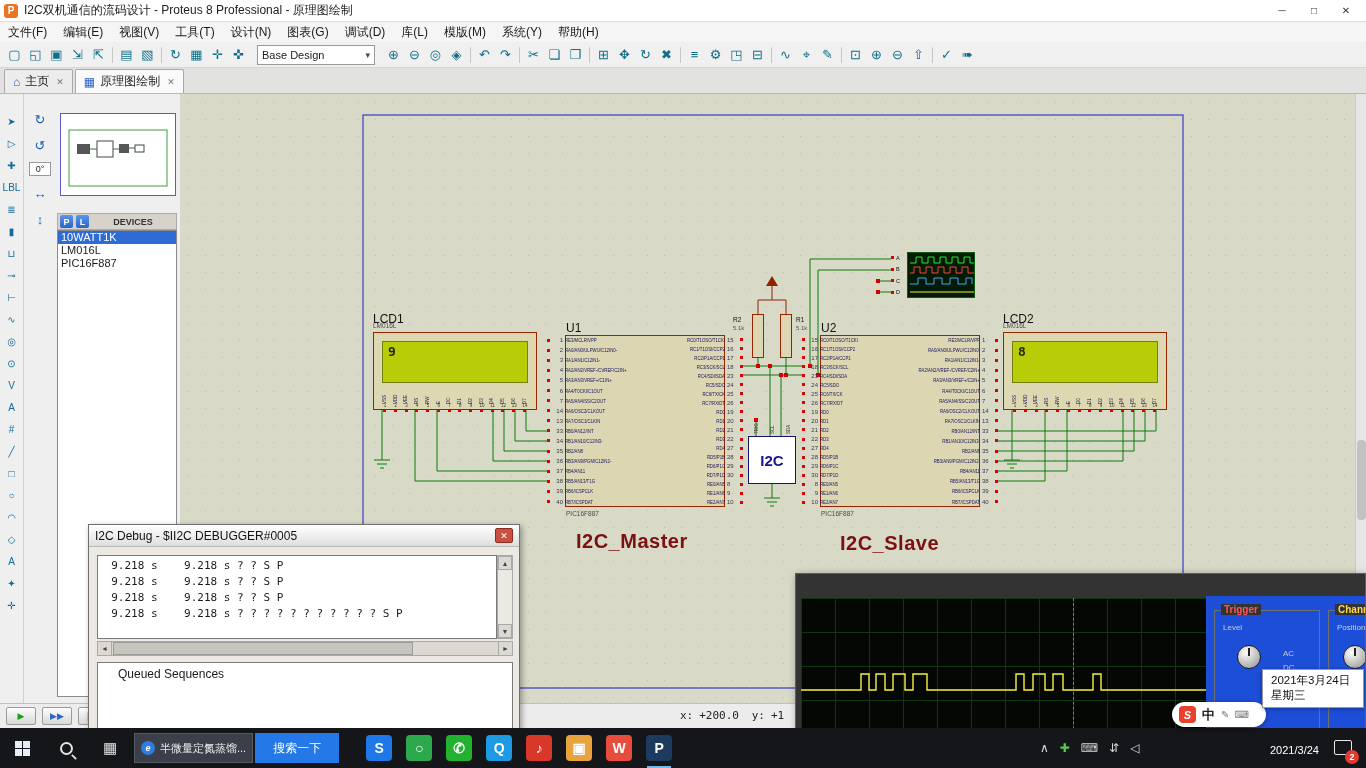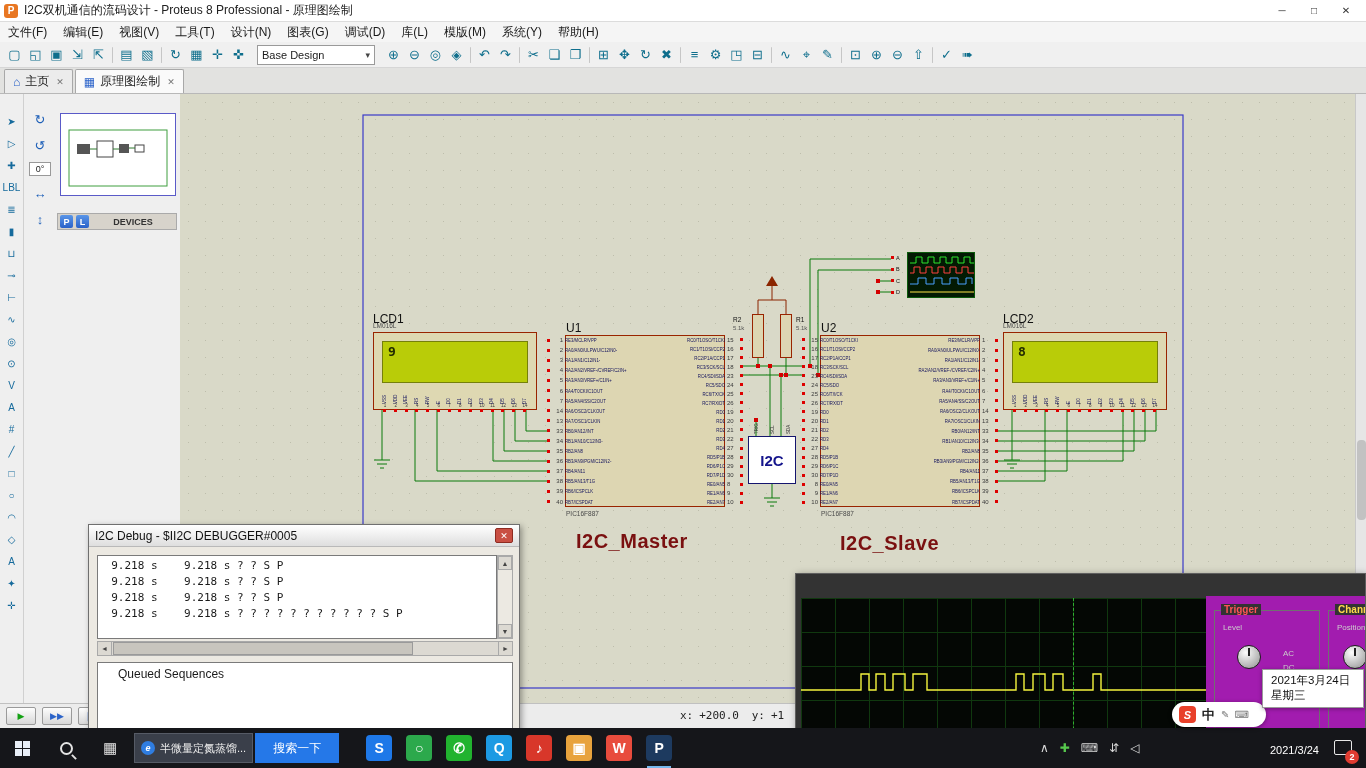--- a/index.html
+++ b/index.html
@@ -96,21 +96,21 @@
   #dbg-hscroll .sa{width:14px;height:13px;display:flex;align-items:center;justify-content:center;background:#dcd9d2;border-right:1px solid #a9a9a9}
   #dbg-hscroll .sa.r{border-right:none;border-left:1px solid #a9a9a9}
   #dbg-hscroll .hthumb{height:13px;width:300px;background:#c8c5be;border:1px solid #9a9a9a;margin-left:1px}
   #dbg-hscroll .htrack{flex:1}
   #queued{position:absolute;left:8px;top:137px;width:416px;height:100px;background:#fff;border:1px solid #7a7a7a;font-size:12px;padding:4px 20px}
   
   #scopewin{position:absolute;left:795px;top:573px;width:571px;height:195px;border:1px solid #5f5f5f;box-shadow:2px 2px 8px rgba(0,0,0,.4);z-index:50;overflow:hidden;background:#333}
   #scopewin .wt{height:22px;background:linear-gradient(#ababab,#8d8d8d);color:#f2f2f2;display:flex;align-items:center;padding:0 10px;font-size:12px}
   #scope-screen{position:absolute;left:5px;top:24px;width:405px;height:171px;background-color:#040704;background-image:linear-gradient(#10380f 1px,transparent 1px),linear-gradient(90deg,#10380f 1px,transparent 1px);background-size:34px 34px}
   #scope-cursor{position:absolute;left:272px;top:0;bottom:0;width:0;border-left:1px dashed #2fae2f}
-  #scope-panel{position:absolute;left:410px;top:22px;right:0;bottom:0;background:#a21caf}
+  #scope-panel{position:absolute;left:410px;top:22px;right:0;bottom:0;background:#1d4ed8}
   .grp{position:absolute;border:1px solid #707070}
   .gtitle{position:absolute;top:-7px;left:6px;background:#333;padding:0 3px;font-size:10px;font-weight:bold}
   .glabel{font-size:8px;color:#ccc}
   .knob{width:24px;height:24px;border-radius:50%;background:radial-gradient(circle at 35% 30%,#fdfdfd,#8f8f8f);border:1px solid #1e1e1e;position:relative}
   .knob::after{content:"";position:absolute;left:50%;top:2px;width:2px;height:8px;background:#222;transform:translateX(-50%)}
   
   #taskbar{position:absolute;left:0;top:728px;width:1366px;height:40px;background:#15161a;display:flex;align-items:center;z-index:100}
   .tb-sys{width:44px;height:40px;display:flex;align-items:center;justify-content:center}
   #winlogo{display:grid;grid-template-columns:7px 7px;grid-template-rows:7px 7px;gap:1px}
   #winlogo i{background:#e8eef7}
@@ -279,20 +279,26 @@
       <rect x="58" y="30" width="10" height="9" fill="#555"></rect>
       <rect x="74" y="31" width="9" height="7" fill="none" stroke="#444"></rect>
       <path d="M29,35 H36 M52,35 H58 M68,34 H74" stroke="#2f7a2f" stroke-width="1"></path>
     </svg>
   </div>
   <div id="devices-header">
     <span class="plbtn">P</span>
     <span class="plbtn">L</span>
     <span class="dtitle">DEVICES</span>
   </div>
+  <div id="devices-list">
+
+  <div class="devrow selected">10WATT1K</div>
+      <div class="devrow">LM016L</div>
+      <div class="devrow">PIC16F887</div>
+    </div>
 </div>
 
 <div id="canvas">
   <svg class="wires" width="1186" height="609">
     <rect class="sheet" x="183" y="21" width="820" height="573"></rect>
 
     <path class="wire" d="M346,316 V337 H369 M335,316 V347 H369 M324,316 V357 H369 M313,316 V367 H369 M257,316 V377 H369 M235,316 V387 H369
       M202,316 V366
       M563,272 H624 M563,281 H624 M578,272 V264 M606,281 V264 M590,272 V342 M601,281 V342
       M630,272 V165 H711 M638,281 V176 H711 M711,187 H698 M711,198 H698 M576,342 V328

